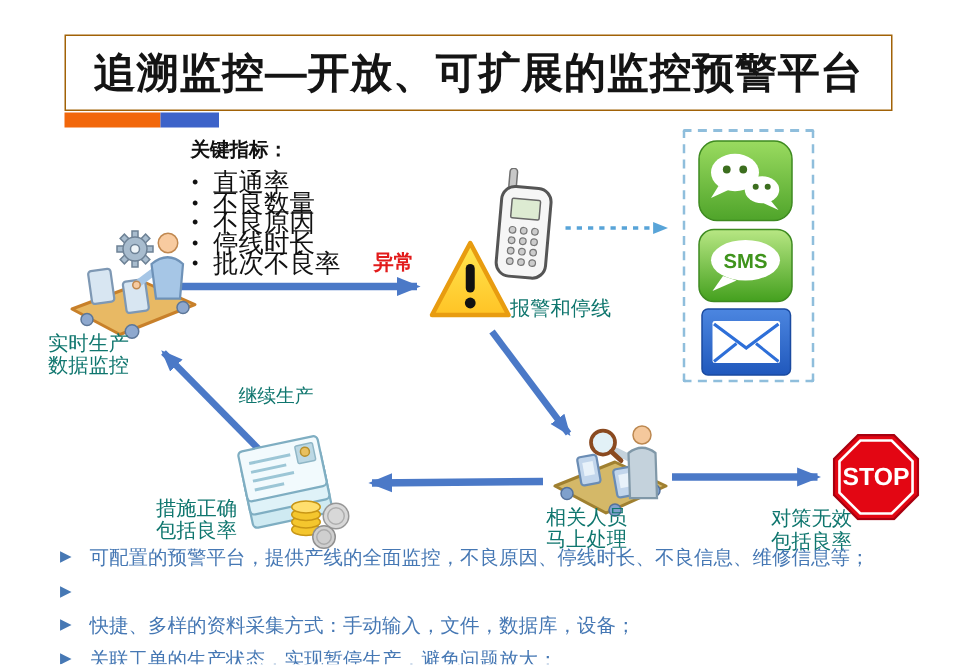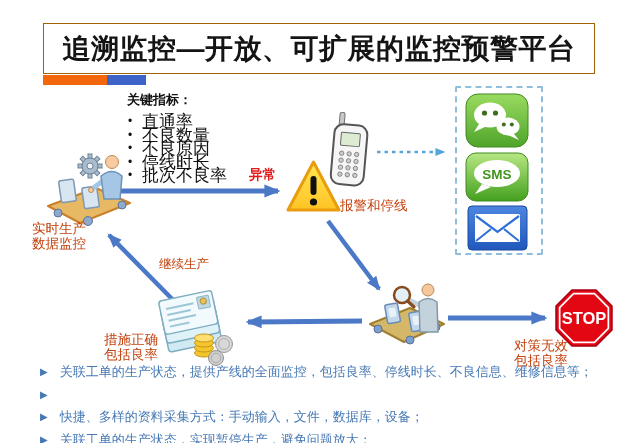--- a/index.html
+++ b/index.html
@@ -12,21 +12,21 @@
   .bar { position:absolute; top:75px; height:10px; }
   .bar.orange { left:43px; width:64px; background:#F2670B; }
   .bar.blue { left:107px; width:39px; background:#3D63C9; }
 
   .indicators { position:absolute; left:127px; top:91px; color:#111; }
   .indicators .hd { font-size:13px; font-weight:bold; margin-bottom:6px; }
   .indicators ul { list-style:none; }
   .indicators li { position:relative; padding-left:15px; font-size:17px; line-height:13.6px; }
   .indicators li::before { content:"•"; position:absolute; left:1px; top:0; font-size:12px; }
 
-  .lbl { position:absolute; font-size:13.5px; color:#c2410c; line-height:14.6px; white-space:nowrap; }
+  .lbl { position:absolute; font-size:13.5px; color:#0f766e; line-height:14.6px; white-space:nowrap; }
   .lbl.red { color:#E21B1B; font-weight:bold; }
   .lbl.small { font-size:12.5px; }
 
   .channels-box { position:absolute; left:455px; top:86px; width:88px; height:169px;
     border:2px dashed #8FBEDC; border-radius:2px; }
 
   .icon { position:absolute; }
   svg { display:block; }
 
   .bullets { position:absolute; left:40px; top:365px; width:592px; }
@@ -225,35 +225,39 @@
       <rect x="44" y="32" width="13" height="19" rx="2" transform="rotate(-10 50 41)"></rect>
     </g>
     <rect x="23" y="28" width="7" height="9" fill="#E8F2FA" transform="rotate(-10 26 33)"></rect>
     <rect x="47" y="36" width="7" height="9" fill="#E8F2FA" transform="rotate(-10 50 41)"></rect>
     <path d="M55 26 L45 21" stroke="#C4D2DC" stroke-width="5" stroke-linecap="round"></path>
     <path d="M53 22 Q62 15 71 22 L72 52 L54 52 Z" fill="#C4D2DC" stroke="#8098A8" stroke-width="1.5"></path>
     <circle cx="62" cy="10" r="6" fill="#F4C89C" stroke="#BC8850"></circle>
     <circle cx="36" cy="15" r="8" fill="#D8ECF4" fill-opacity="0.75" stroke="#8A4A20" stroke-width="2.5"></circle>
     <line x1="41.5" y1="21" x2="48" y2="27" stroke="#8A4A20" stroke-width="3.2" stroke-linecap="round"></line>
   </svg>
+  <div class="lbl" style="left:364px;top:338px;">
+    <div>相关人员</div>
+    <div>马上处理</div>
+  </div>
 
   <svg class="icon" style="left:555px;top:289px;" width="58" height="58" viewBox="0 0 58 58">
     <polygon points="17,1 41,1 57,17 57,41 41,57 17,57 1,41 1,17" fill="#E30613" stroke="#A80010" stroke-width="1.5"></polygon>
     <polygon points="17,1 41,1 57,17 57,41 41,57 17,57 1,41 1,17" fill="none" stroke="#fff" stroke-width="2" transform="translate(29,29) scale(0.87) translate(-29,-29)"></polygon>
     <text x="29" y="34.5" text-anchor="middle" font-size="16.5" font-weight="bold" fill="#fff" font-family="Liberation Sans, sans-serif">STOP</text>
   </svg>
   <div class="lbl" style="left:514px;top:339px;">
     <div>对策无效</div>
     <div>包括良率</div>
   </div>
 
   <div class="bullets">
     <div class="row">
       <span class="mk">▶</span>
-      <span class="tx">关联工单的生产状态，提供产线的全面监控，包括良率、停线时长、不良信息、维修信息等；</span>
+      <span class="tx">可配置的预警平台，提供产线的全面监控，不良原因、停线时长、不良信息、维修信息等；</span>
     </div>
     <div class="row">
       <span class="mk">▶</span>
     </div>
     <div class="row">
       <span class="mk">▶</span>
       <span class="tx">快捷、多样的资料采集方式：手动输入，文件，数据库，设备；</span>
     </div>
     <div class="row">
       <span class="mk">▶</span>

